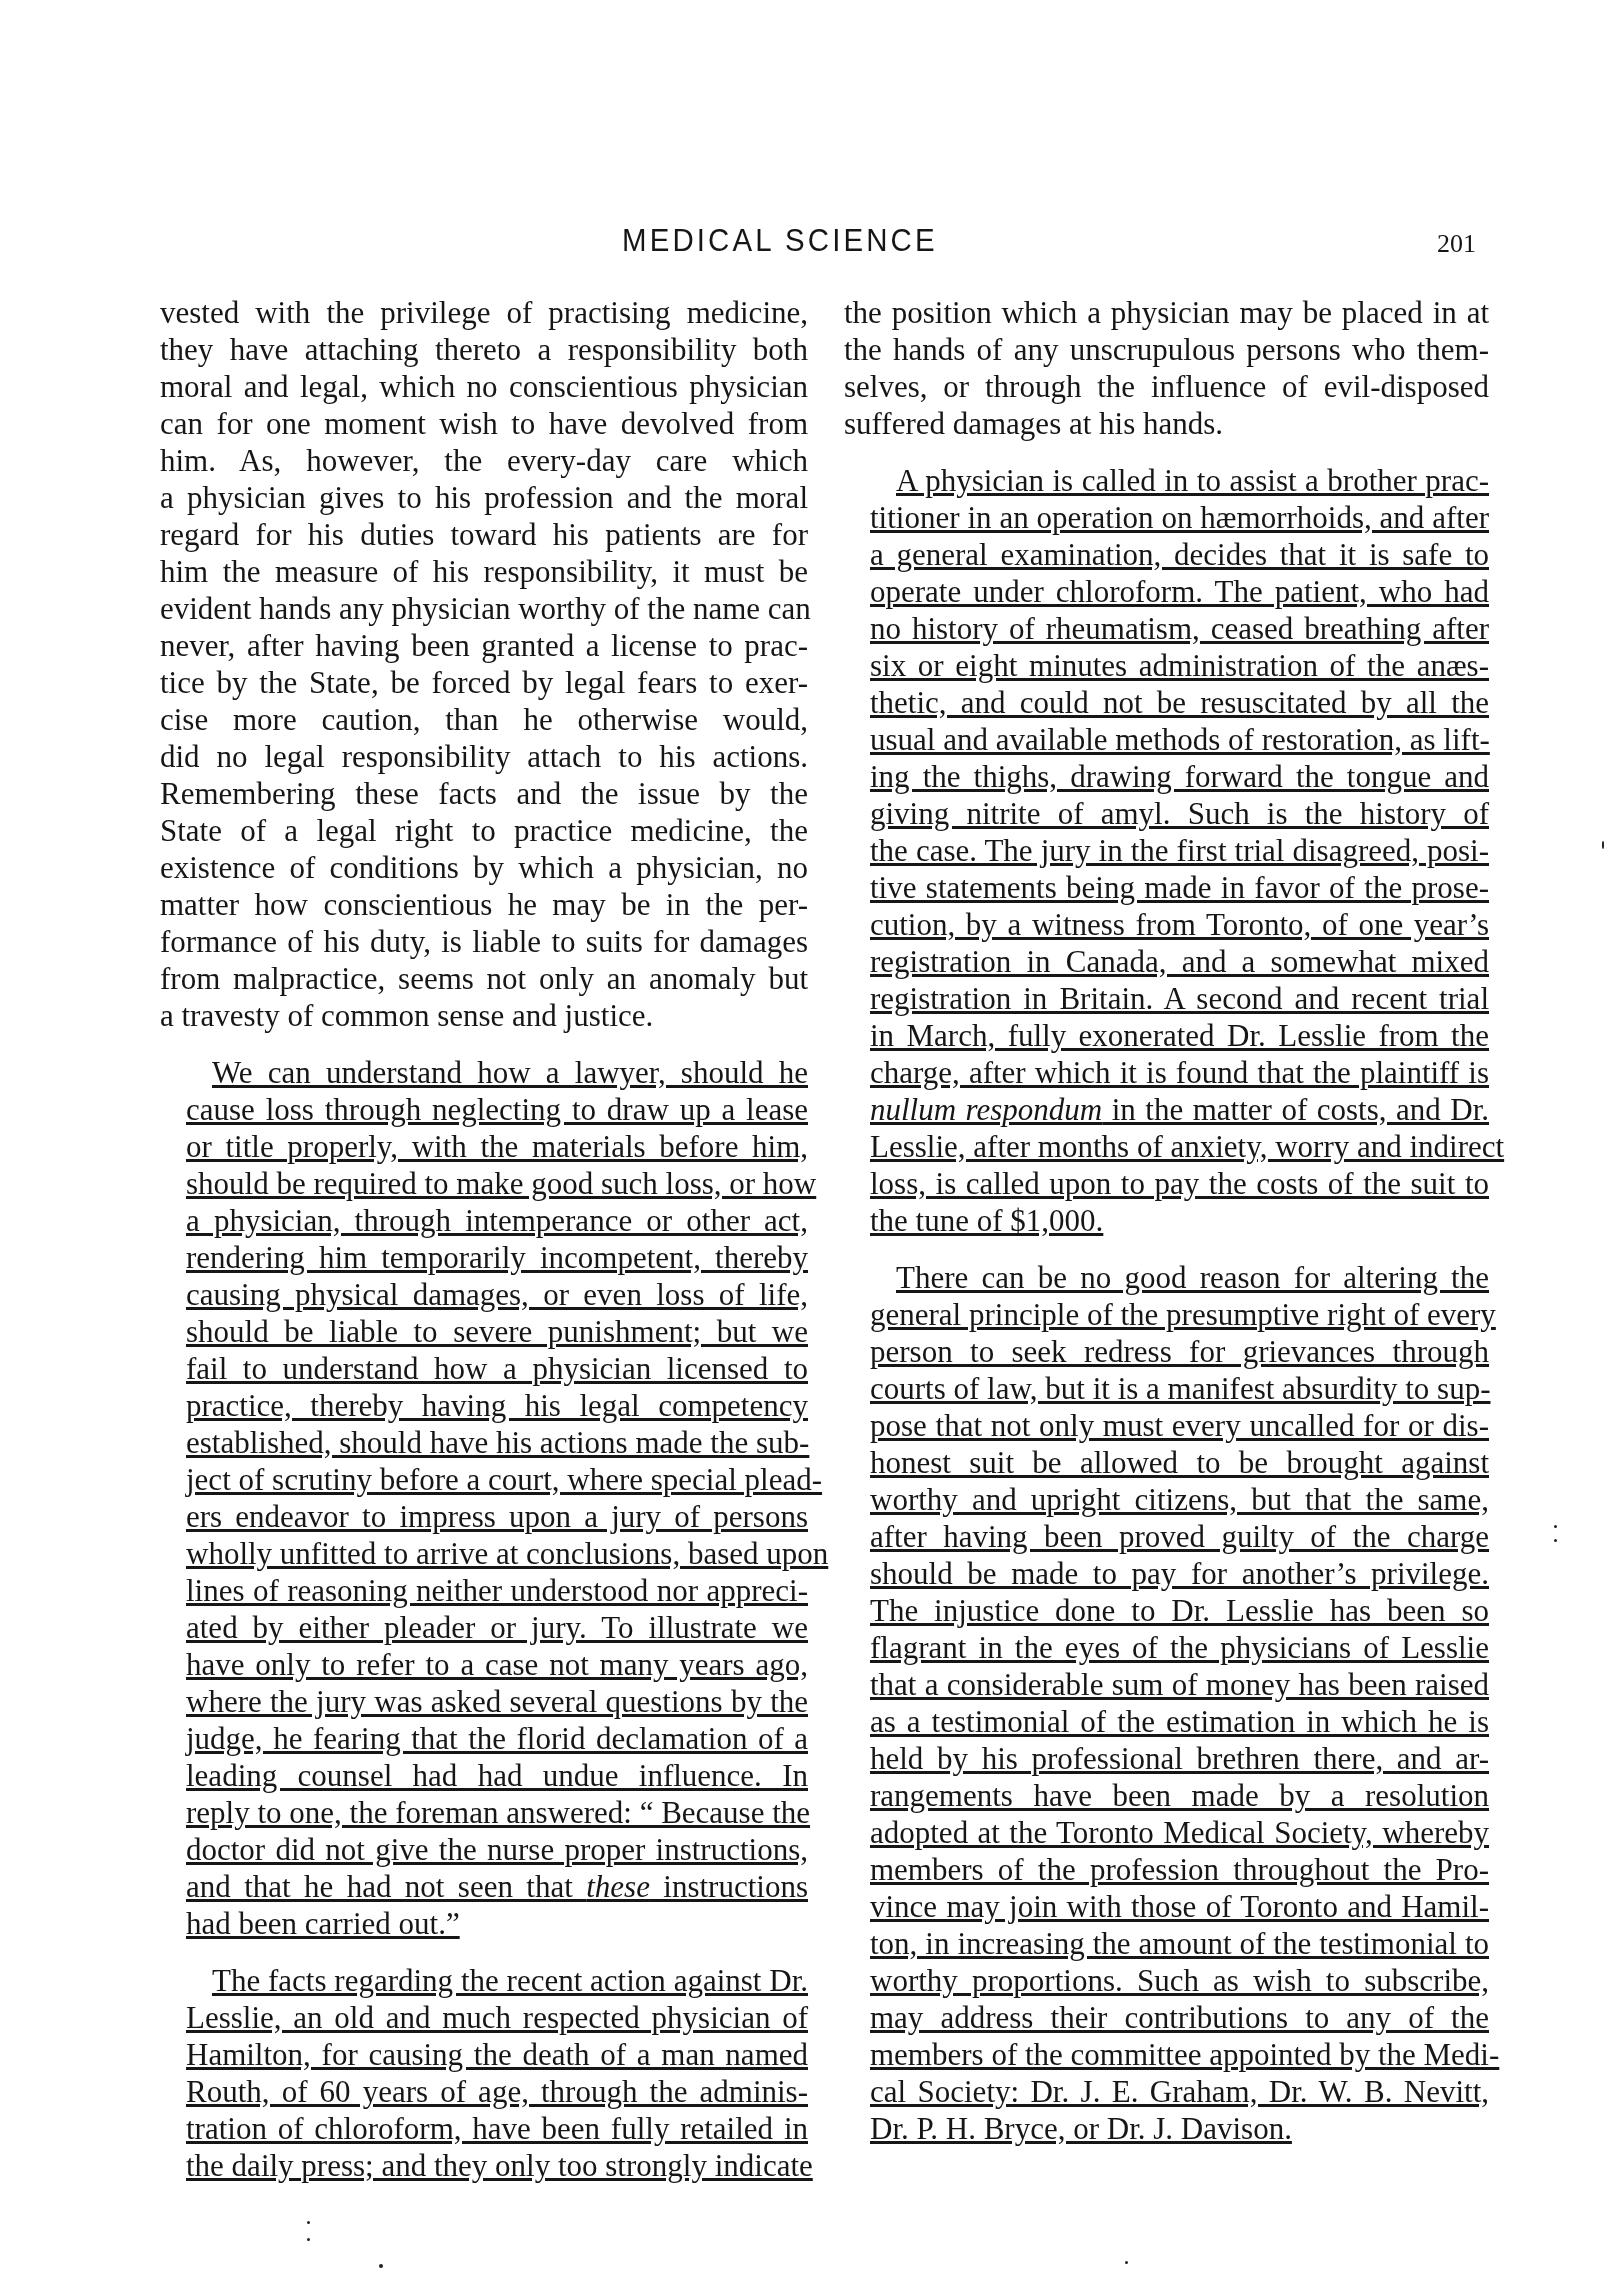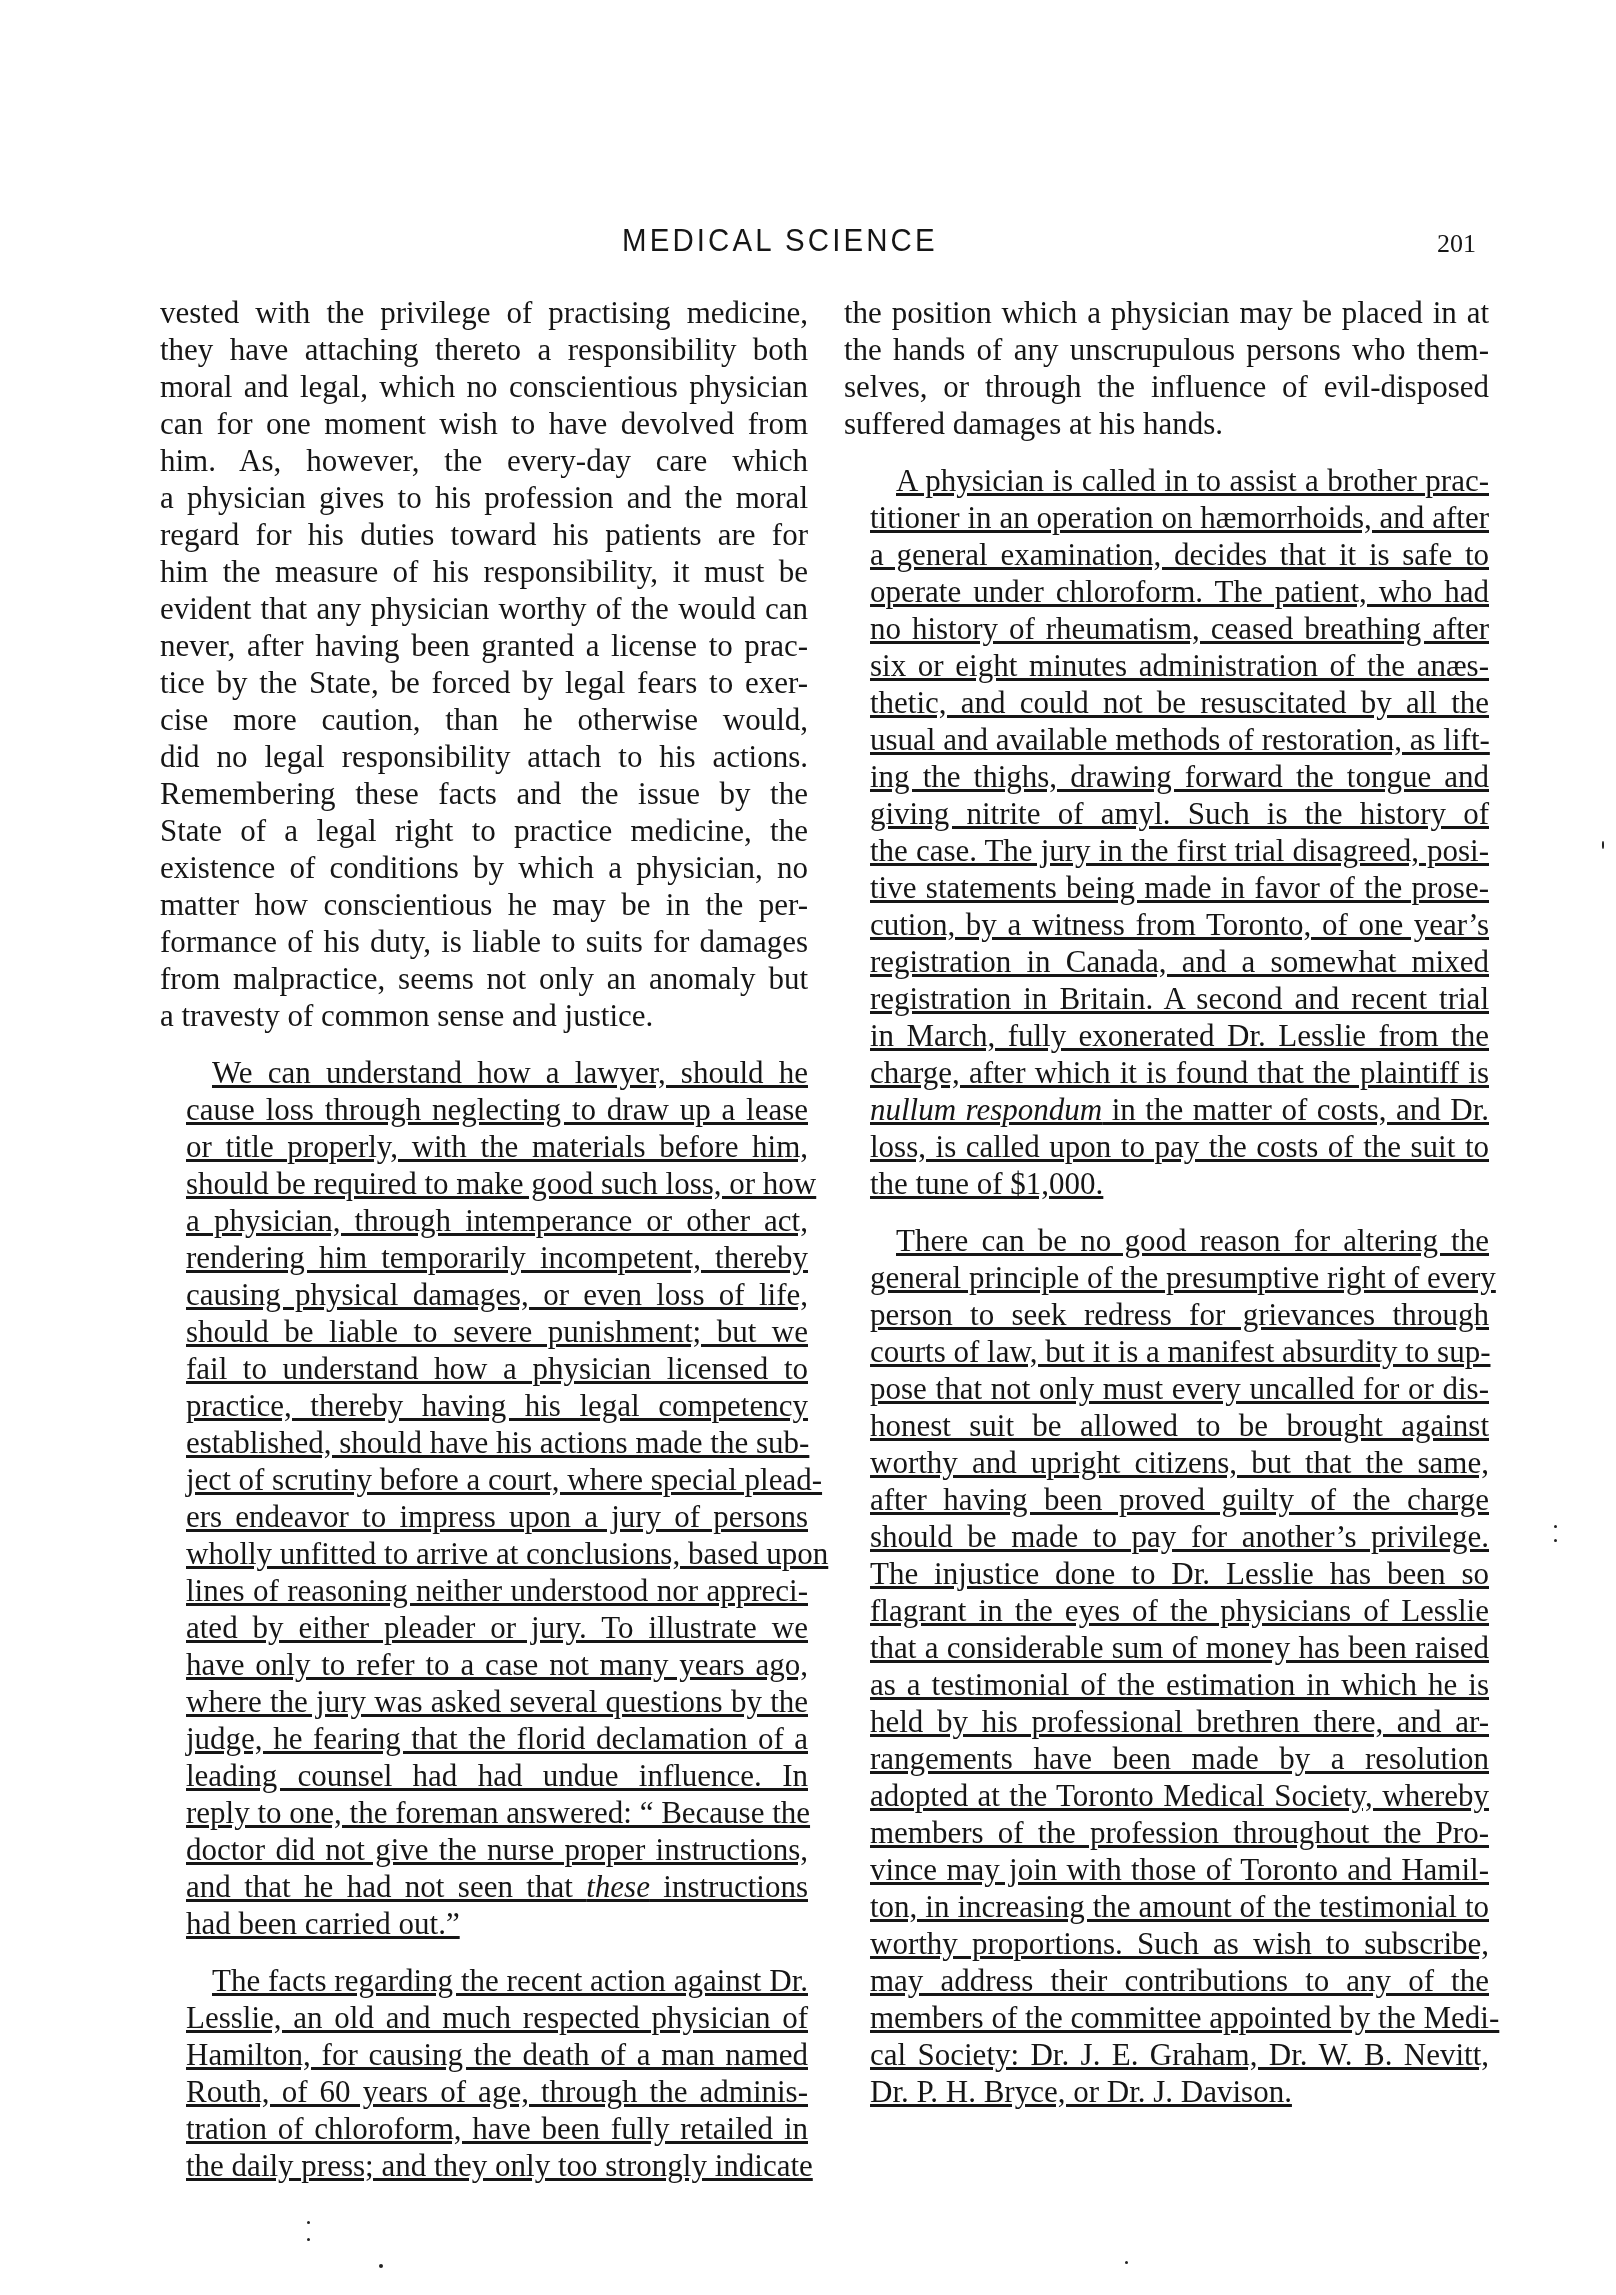--- a/index.html
+++ b/index.html
@@ -29,21 +29,21 @@
 <div class="column col-left">
     <div class="para">
       <span class="line">vested with the privilege of practising medicine,</span>
       <span class="line">they have attaching thereto a responsibility both</span>
       <span class="line">moral and legal, which no conscientious physician</span>
       <span class="line">can for one moment wish to have devolved from</span>
       <span class="line">him.  As, however, the every-day care which</span>
       <span class="line">a physician gives to his profession and the moral</span>
       <span class="line">regard for his duties toward his patients are for</span>
       <span class="line">him the measure of his responsibility, it must be</span>
-      <span class="line">evident that any physician worthy of the would can</span>
+      <span class="line">evident hands any physician worthy of the name can</span>
       <span class="line">never, after having been granted a license to prac-</span>
       <span class="line">tice by the State, be forced by legal fears to exer-</span>
       <span class="line">cise more caution, than he otherwise would,</span>
       <span class="line">did no legal responsibility attach to his actions.</span>
       <span class="line">Remembering these facts and the issue by the</span>
       <span class="line">State of a legal right to practice medicine, the</span>
       <span class="line">existence of conditions by which a physician, no</span>
       <span class="line">matter how conscientious he may be in the per-</span>
       <span class="line">formance of his duty, is liable to suits for damages</span>
       <span class="line">from malpractice, seems not only an anomaly but</span>
@@ -103,20 +103,21 @@
       <span class="line">ing the thighs, drawing forward the tongue and</span>
       <span class="line">giving nitrite of amyl.  Such is the history of</span>
       <span class="line">the case.  The jury in the first trial disagreed, posi-</span>
       <span class="line">tive statements being made in favor of the prose-</span>
       <span class="line">cution, by a witness from Toronto, of one year’s</span>
       <span class="line">registration in Canada, and a somewhat mixed</span>
       <span class="line">registration in Britain.  A second and recent trial</span>
       <span class="line">in March, fully exonerated Dr. Lesslie from the</span>
       <span class="line">charge, after which it is found that the plaintiff is</span>
       <span class="line"><em>nullum respondum</em> in the matter of costs, and Dr.</span>
+      <span class="line">Lesslie, after months of anxiety, worry and indirect</span>
       <span class="line">loss, is called upon to pay the costs of the suit to</span>
       <span class="line last">the tune of $1,000.</span>
     </div>
     <div class="para indent">
       <span class="line" style="padding-left: 26px;">There can be no good reason for altering the</span>
       <span class="line">general principle of the presumptive right of every</span>
       <span class="line">person to seek redress for grievances through</span>
       <span class="line">courts of law, but it is a manifest absurdity to sup-</span>
       <span class="line">pose that not only must every uncalled for or dis-</span>
       <span class="line">honest suit be allowed to be brought against</span>

